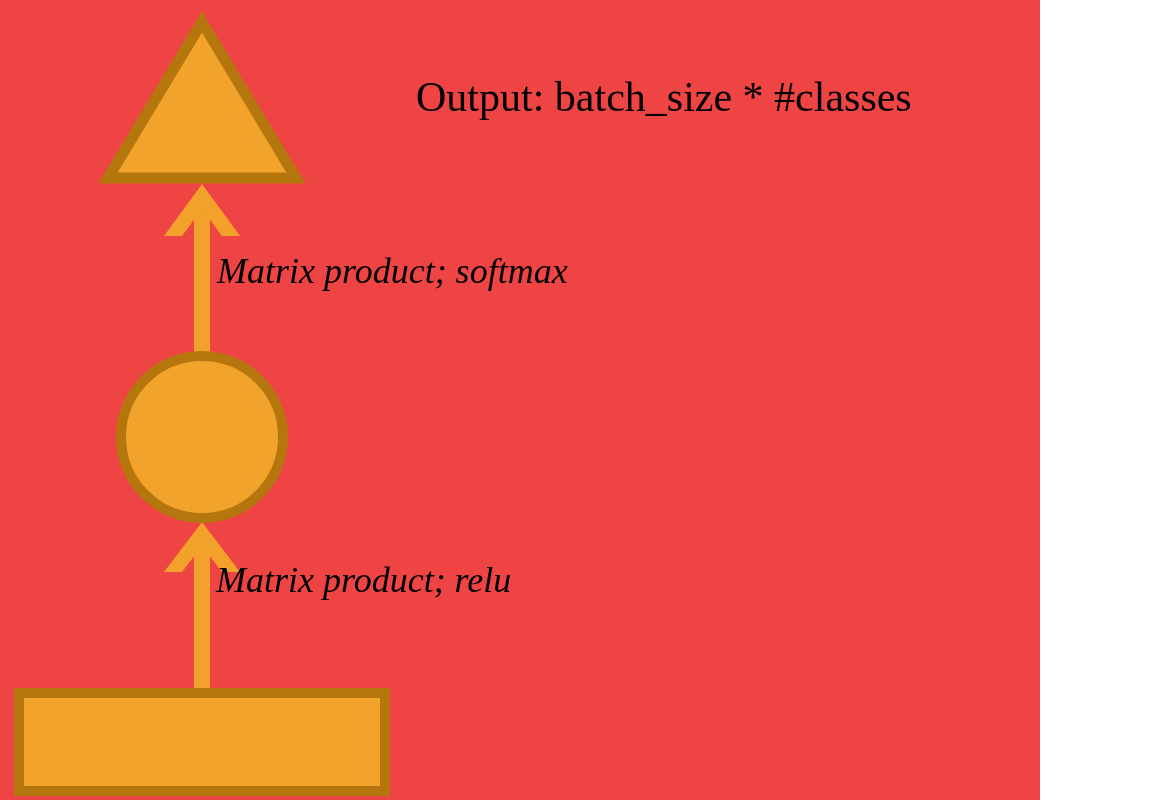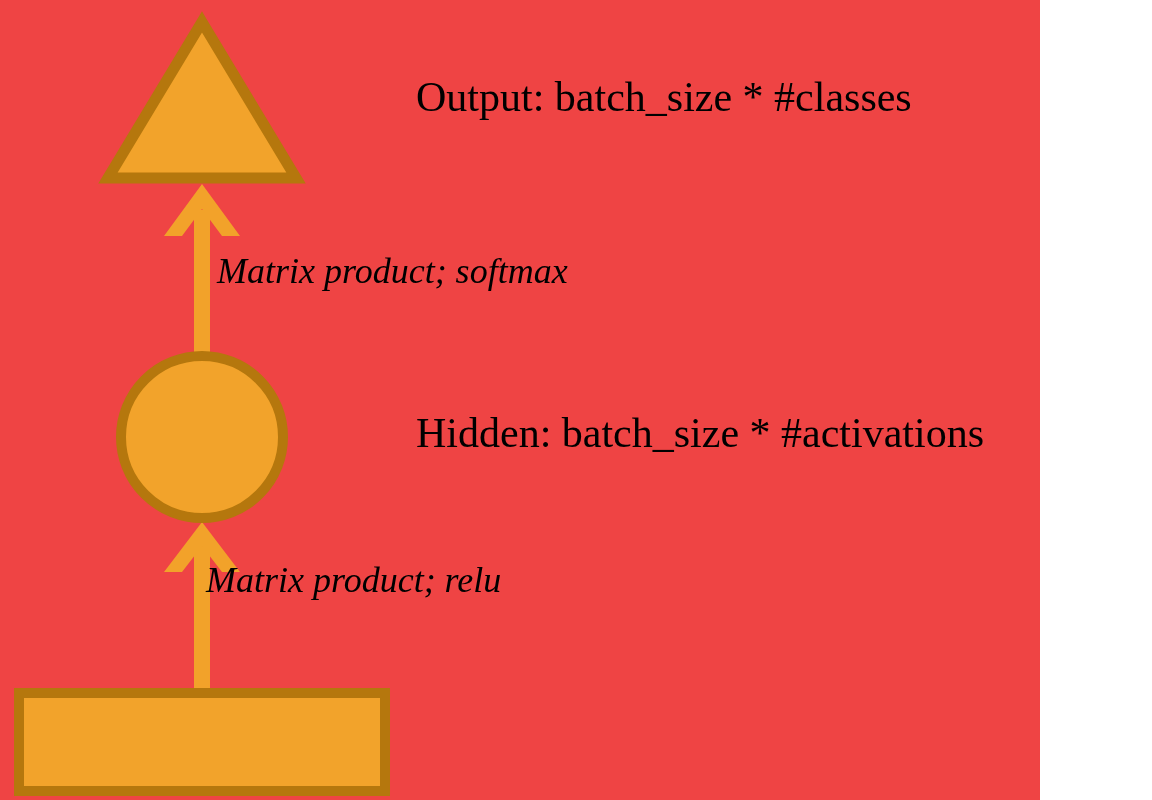--- a/index.html
+++ b/index.html
@@ -43,21 +43,21 @@
     font-weight: 400;
     font-size: 36px;
     line-height: 1;
     color: #000000;
     white-space: nowrap;
   }
   #label-output   { left: 416px; top: 76px;  }
   #label-hidden   { left: 416px; top: 412px; }
   #label-input    { left: 416px; top: 724px; }
   #label-edge-top { left: 217px; top: 253px; }
-  #label-edge-bot { left: 206px; top: 562px; }
+  #label-edge-bot { left: 216px; top: 562px; }
 </style>
 </head>
 <body>
 
 <div id="diagram-root">
 
   <svg class="layer" viewBox="0 0 1152 800">
 
     <g>
       <rect x="194" y="545" width="16" height="146" fill="#F2A22A"></rect>
@@ -74,18 +74,17 @@
     <circle cx="202" cy="437" r="81" fill="#F2A32B" stroke="#B5770D" stroke-width="10"></circle>
 
     <polygon points="202,22 296,178 108,178" fill="#F2A32B" stroke="#B5770D" stroke-width="11" stroke-linejoin="miter"></polygon>
 
   </svg>
 
   <div class="node-label" id="label-output">Output: batch_size * #classes</div>
 
   <div class="edge-label" id="label-edge-top">Matrix product; softmax</div>
 
-  <div class="node-label" id="label-hidden">Hidden: batch_size * #activations</div>
 
   <div class="edge-label" id="label-edge-bot">Matrix product; relu</div>
 
 
 </div>
 
 </body></html>

